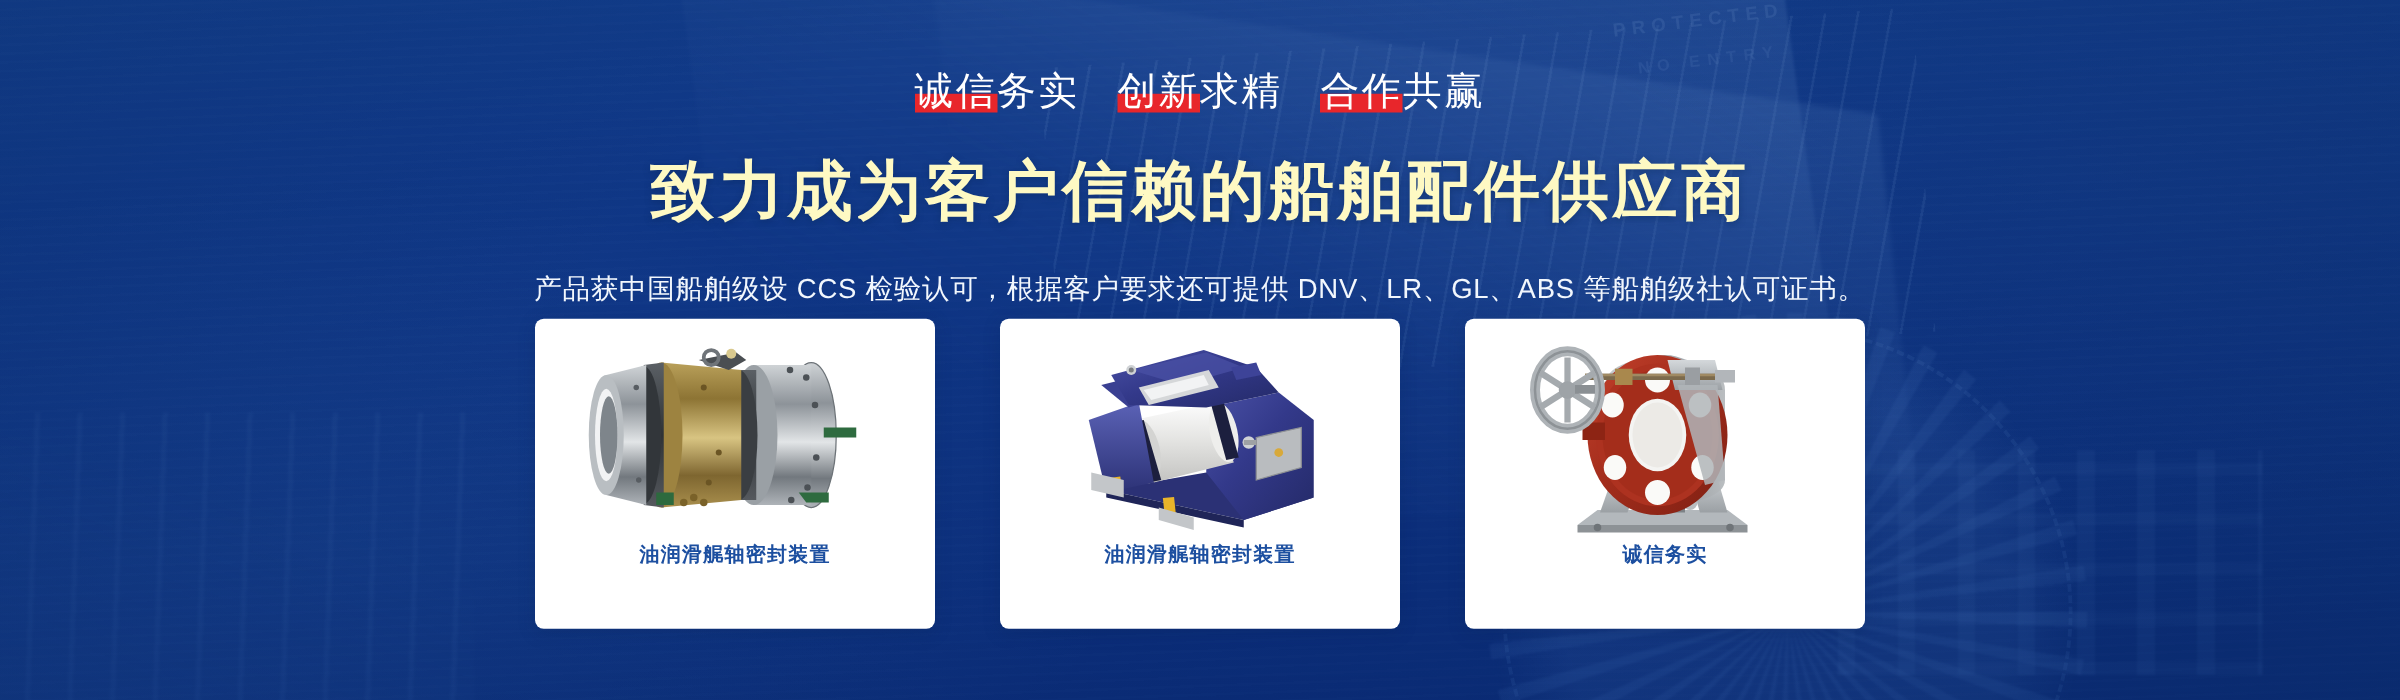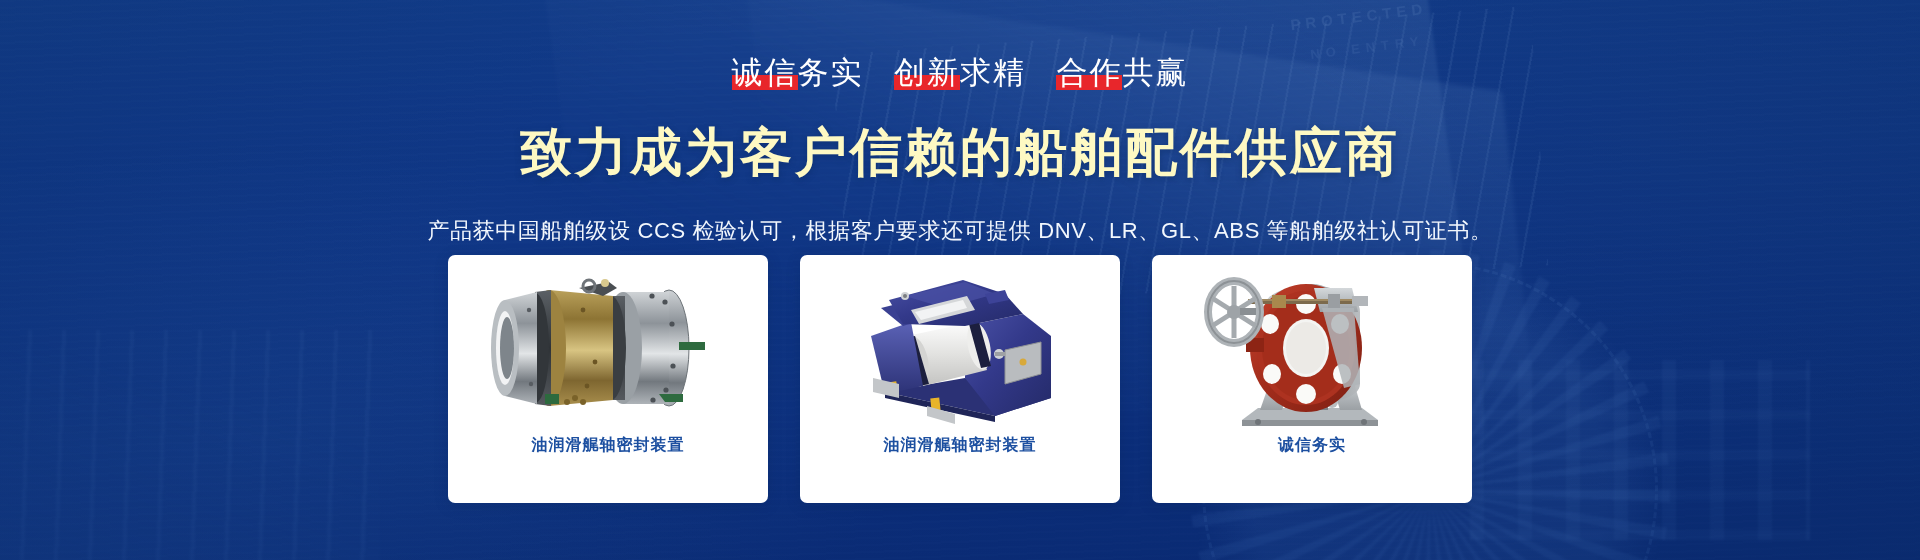--- a/index.html
+++ b/index.html
@@ -152,21 +152,21 @@
     font-size:22px;
     font-weight:400;
     letter-spacing:.6px;
     white-space:nowrap;
     margin-top:18px;
   }
 
   
   .cards {
     position:absolute; top:255px; left:0; right:0;
-    display:flex; justify-content:center; gap:32px;
+    display:flex; justify-content:center; gap:52px;
   }
   .card {
     width:320px; height:248px;
     background:#ffffff;
     border-radius:7px;
     box-shadow:0 3px 14px rgba(8,38,86,.22);
     display:flex; flex-direction:column;
     align-items:center;
     overflow:hidden;
   }

